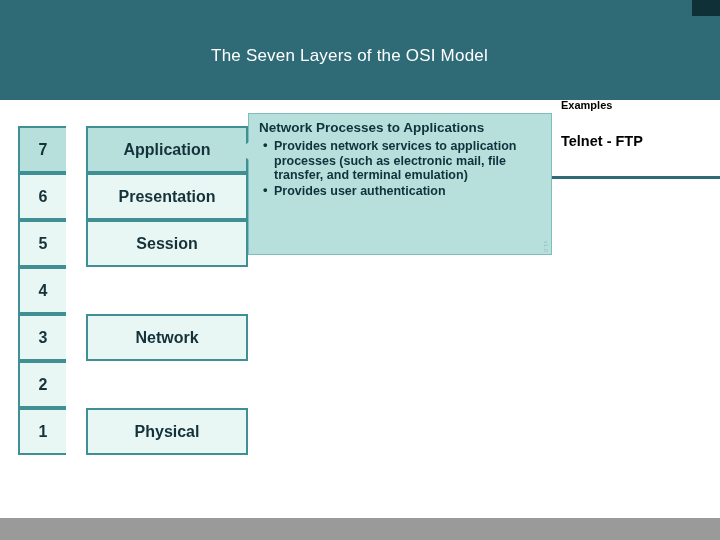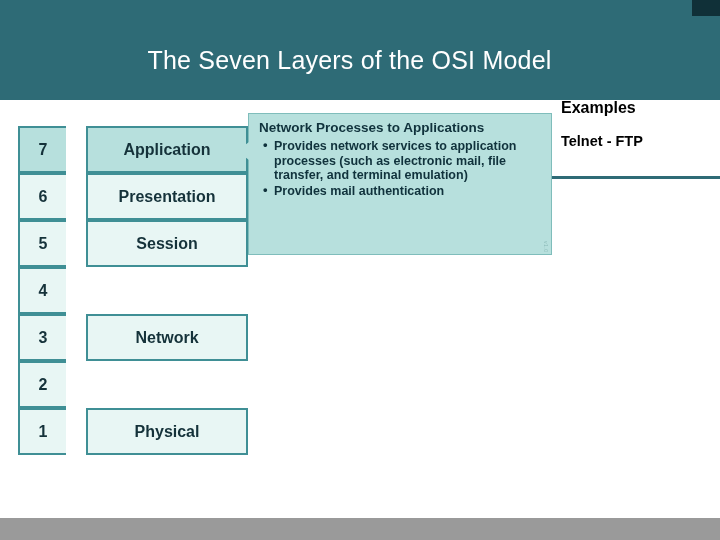--- a/index.html
+++ b/index.html
@@ -29,21 +29,21 @@
     width: 28px;
     height: 16px;
     background: #103038;
   }
   .slide-title {
     position: absolute;
     left: 0; top: 46px;
     width: 699px;
     text-align: center;
     color: #ffffff;
-    font-size: 25px;
+    font-size: 17px;
     font-weight: normal;
     letter-spacing: 0.2px;
   }
 
   
   .footer-band {
     position: absolute;
     left: 0;
     bottom: 0;
     width: 720px;
@@ -59,21 +59,21 @@
     width: 169px;
     height: 3px;
     background: #2e6b76;
   }
 
   
   .examples-label {
     position: absolute;
     left: 561px;
     top: 99px;
-    font-size: 16px;
+    font-size: 11px;
     font-weight: bold;
     color: #000000;
   }
   .example-value {
     position: absolute;
     left: 561px;
     top: 133px;
     font-size: 14.5px;
     font-weight: bold;
     color: #000000;
@@ -226,18 +226,18 @@
     <div class="layer-num">1</div>
     <div class="layer-name">Physical</div>
   </div>
 </div>
 
 <div class="callout">
   <div class="callout-tail"></div>
   <div class="callout-title">Network Processes to Applications</div>
   <ul class="callout-list">
     <li>Provides network services to application processes (such as electronic mail, file transfer, and terminal emulation)</li>
-    <li>Provides mail authentication</li>
+    <li>Provides user authentication</li>
   </ul>
   <div class="callout-watermark">v1.0</div>
 </div>
 
 <div class="footer-band"></div>
 
 </body></html>

